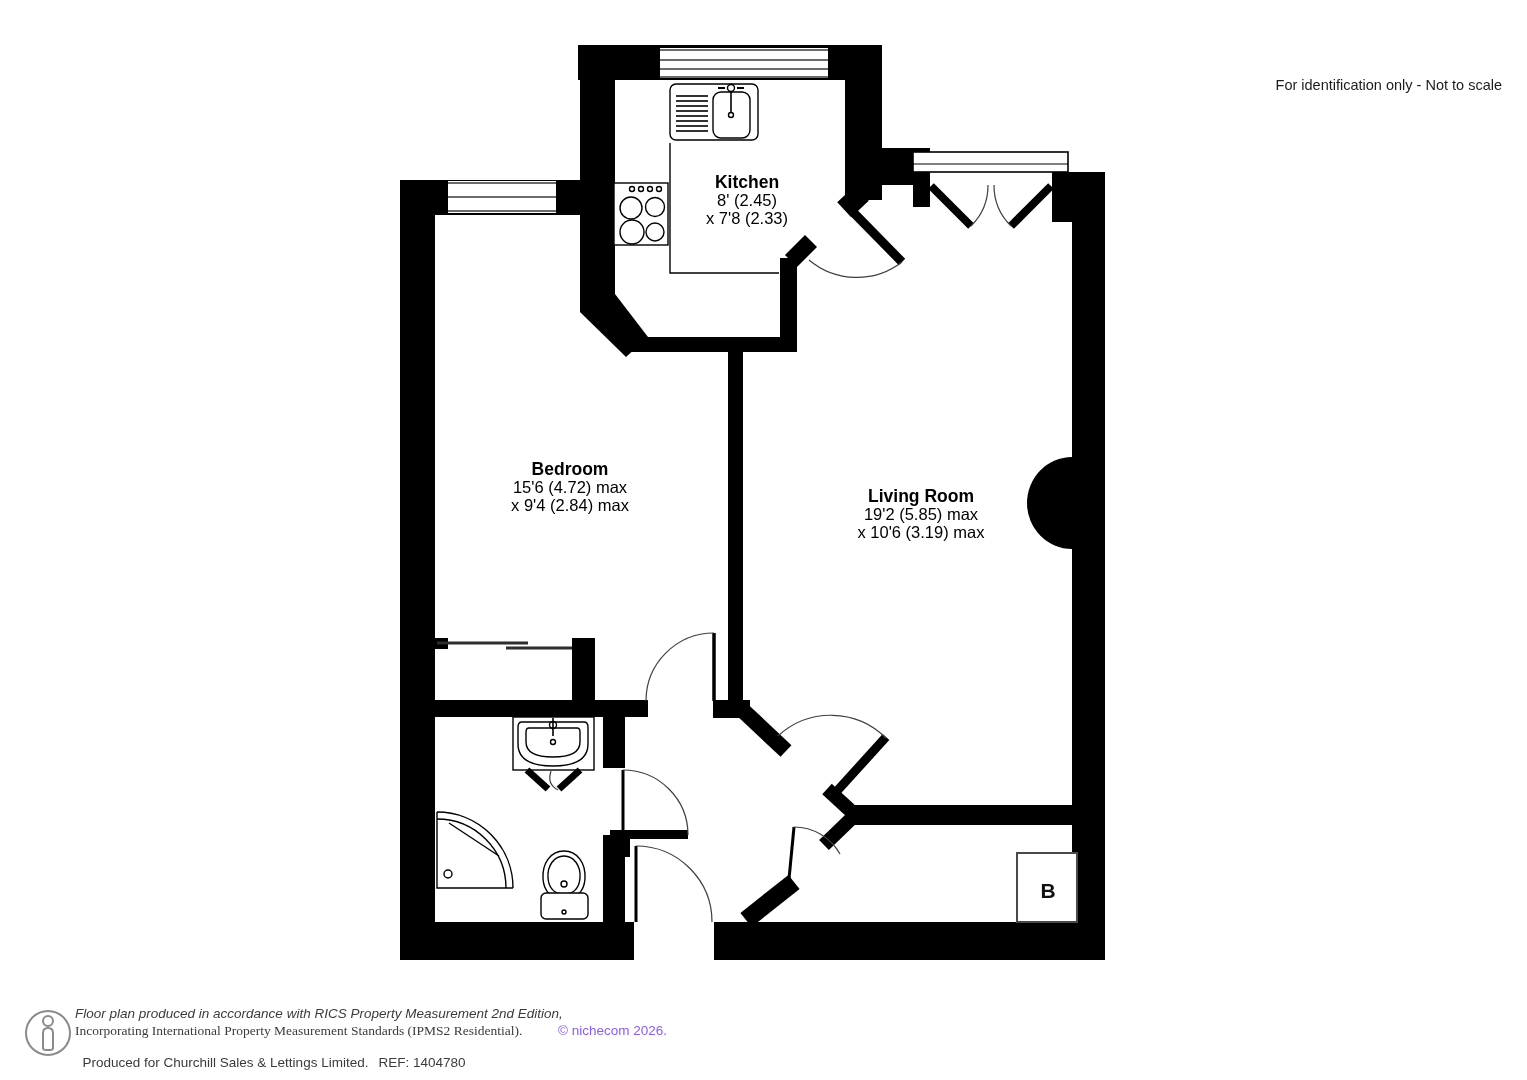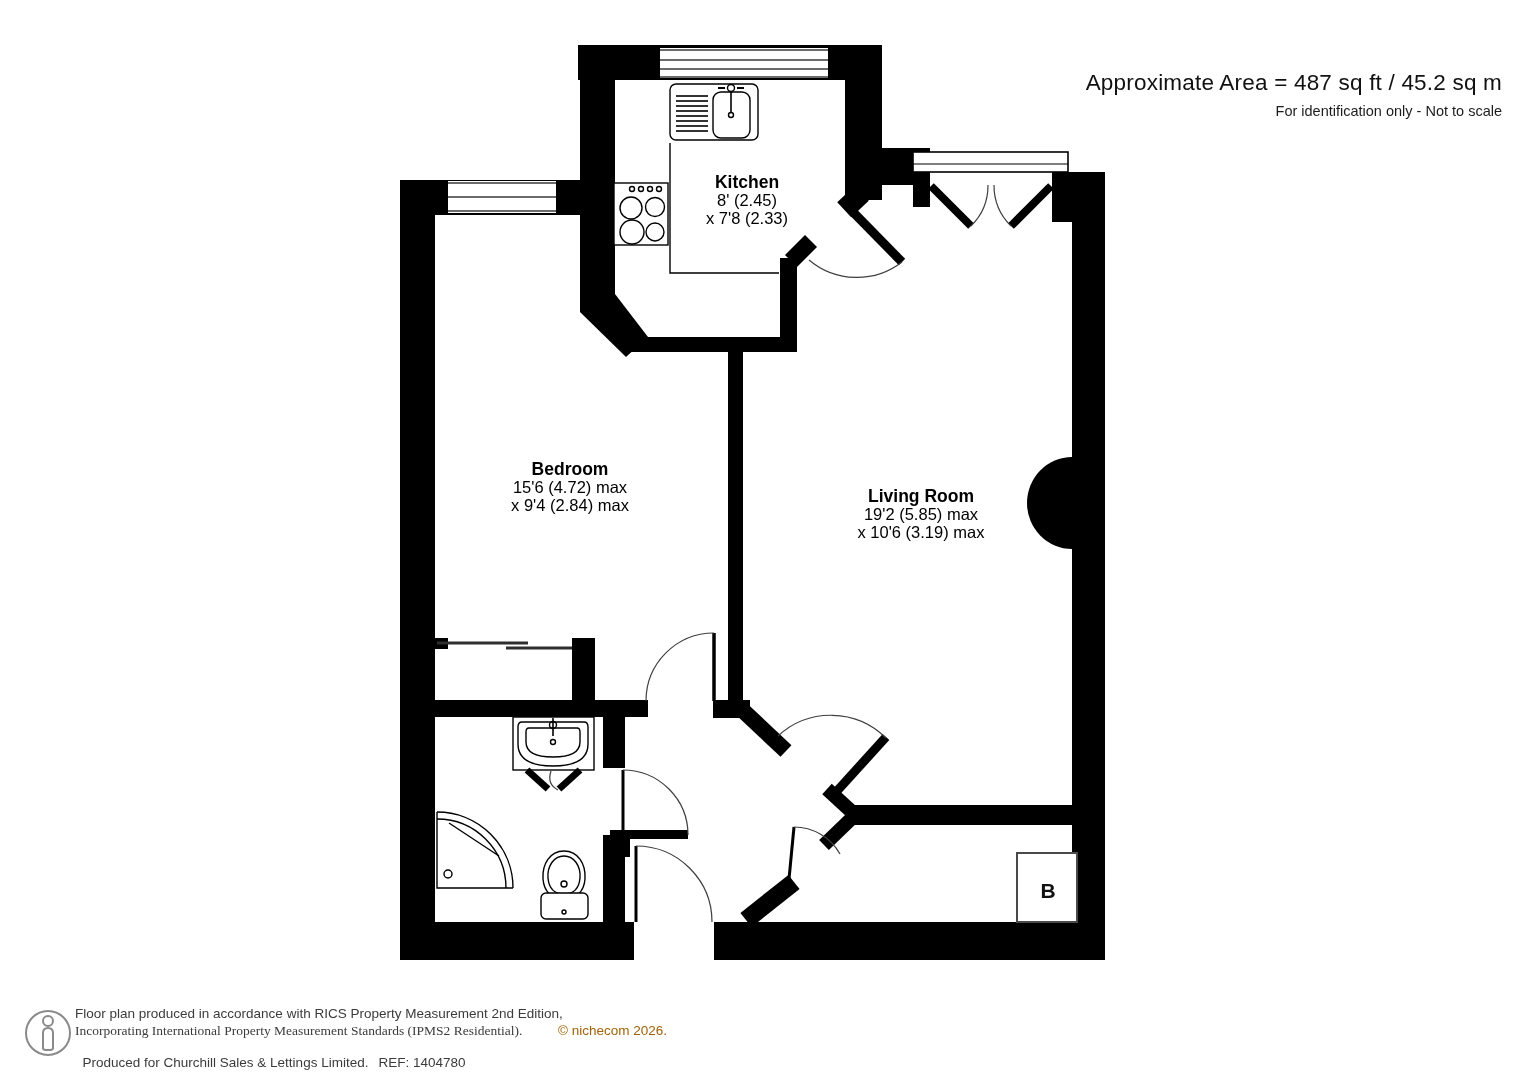--- a/index.html
+++ b/index.html
@@ -2,40 +2,39 @@
 <html><head>
 <meta charset="utf-8">
 <style>
   html,body{margin:0;padding:0;background:#ffffff;}
   body{width:1527px;height:1080px;position:relative;font-family:"Liberation Sans",sans-serif;overflow:hidden;}
   .abs{position:absolute;}
   #header{right:25px;top:70px;text-align:right;color:#111;}
   #header .area{font-size:22.5px;font-weight:500;letter-spacing:.2px;}
   #header .disc{font-size:14.5px;margin-top:7px;color:#1c1c1c;}
   #footer-line1,#footer-line2,#footer-line3,#footer-copy{font-size:13.5px;color:#3b3b3b;white-space:pre;}
-  #footer-line1{left:75px;top:1006px;}
+  #footer-line1{left:75px;top:1006px;font-style:italic;}
   #footer-line2{left:75px;top:1023px;font-family:Liberation Serif, serif;}
   #footer-line3{left:75px;top:1040px;}
-  #footer-copy{left:558px;top:1023px;color:#a16207;}
+  #footer-copy{left:558px;top:1023px;color:#8b5cf6;}
   #footer-line3 .ref{margin-left:10px;}
   svg text{font-family:"Liberation Sans",sans-serif;}
   .room-name{font-size:17.5px;font-weight:bold;fill:#000;}
   .room-dim{font-size:16.5px;fill:#000;}
   .b-label{font-size:21px;font-weight:bold;fill:#111;}
   .fx{stroke:#000;stroke-width:1.4;fill:#fff;}
   .fxn{stroke:#000;stroke-width:1.4;fill:none;}
   .thin{stroke:#3f3f3f;stroke-width:1.2;fill:none;}
   .leaf{stroke:#000;}
   .win{stroke:#3a3a3a;stroke-width:1.6;}
 </style>
 </head>
 <body>
 
 <div id="header" class="abs">
-  <div class="area">Approximate Area = 487 sq ft / 45.2 sq m</div>
   <div class="disc">For identification only - Not to scale</div>
 </div>
 
 <svg class="abs" style="left:0;top:0" width="1527" height="1080" viewBox="0 0 1527 1080">
 
   <g fill="#000">
 
     <rect x="400" y="180" width="35" height="780"></rect>
     <rect x="400" y="922" width="234" height="38"></rect>
     <rect x="714" y="922" width="391" height="38"></rect>

